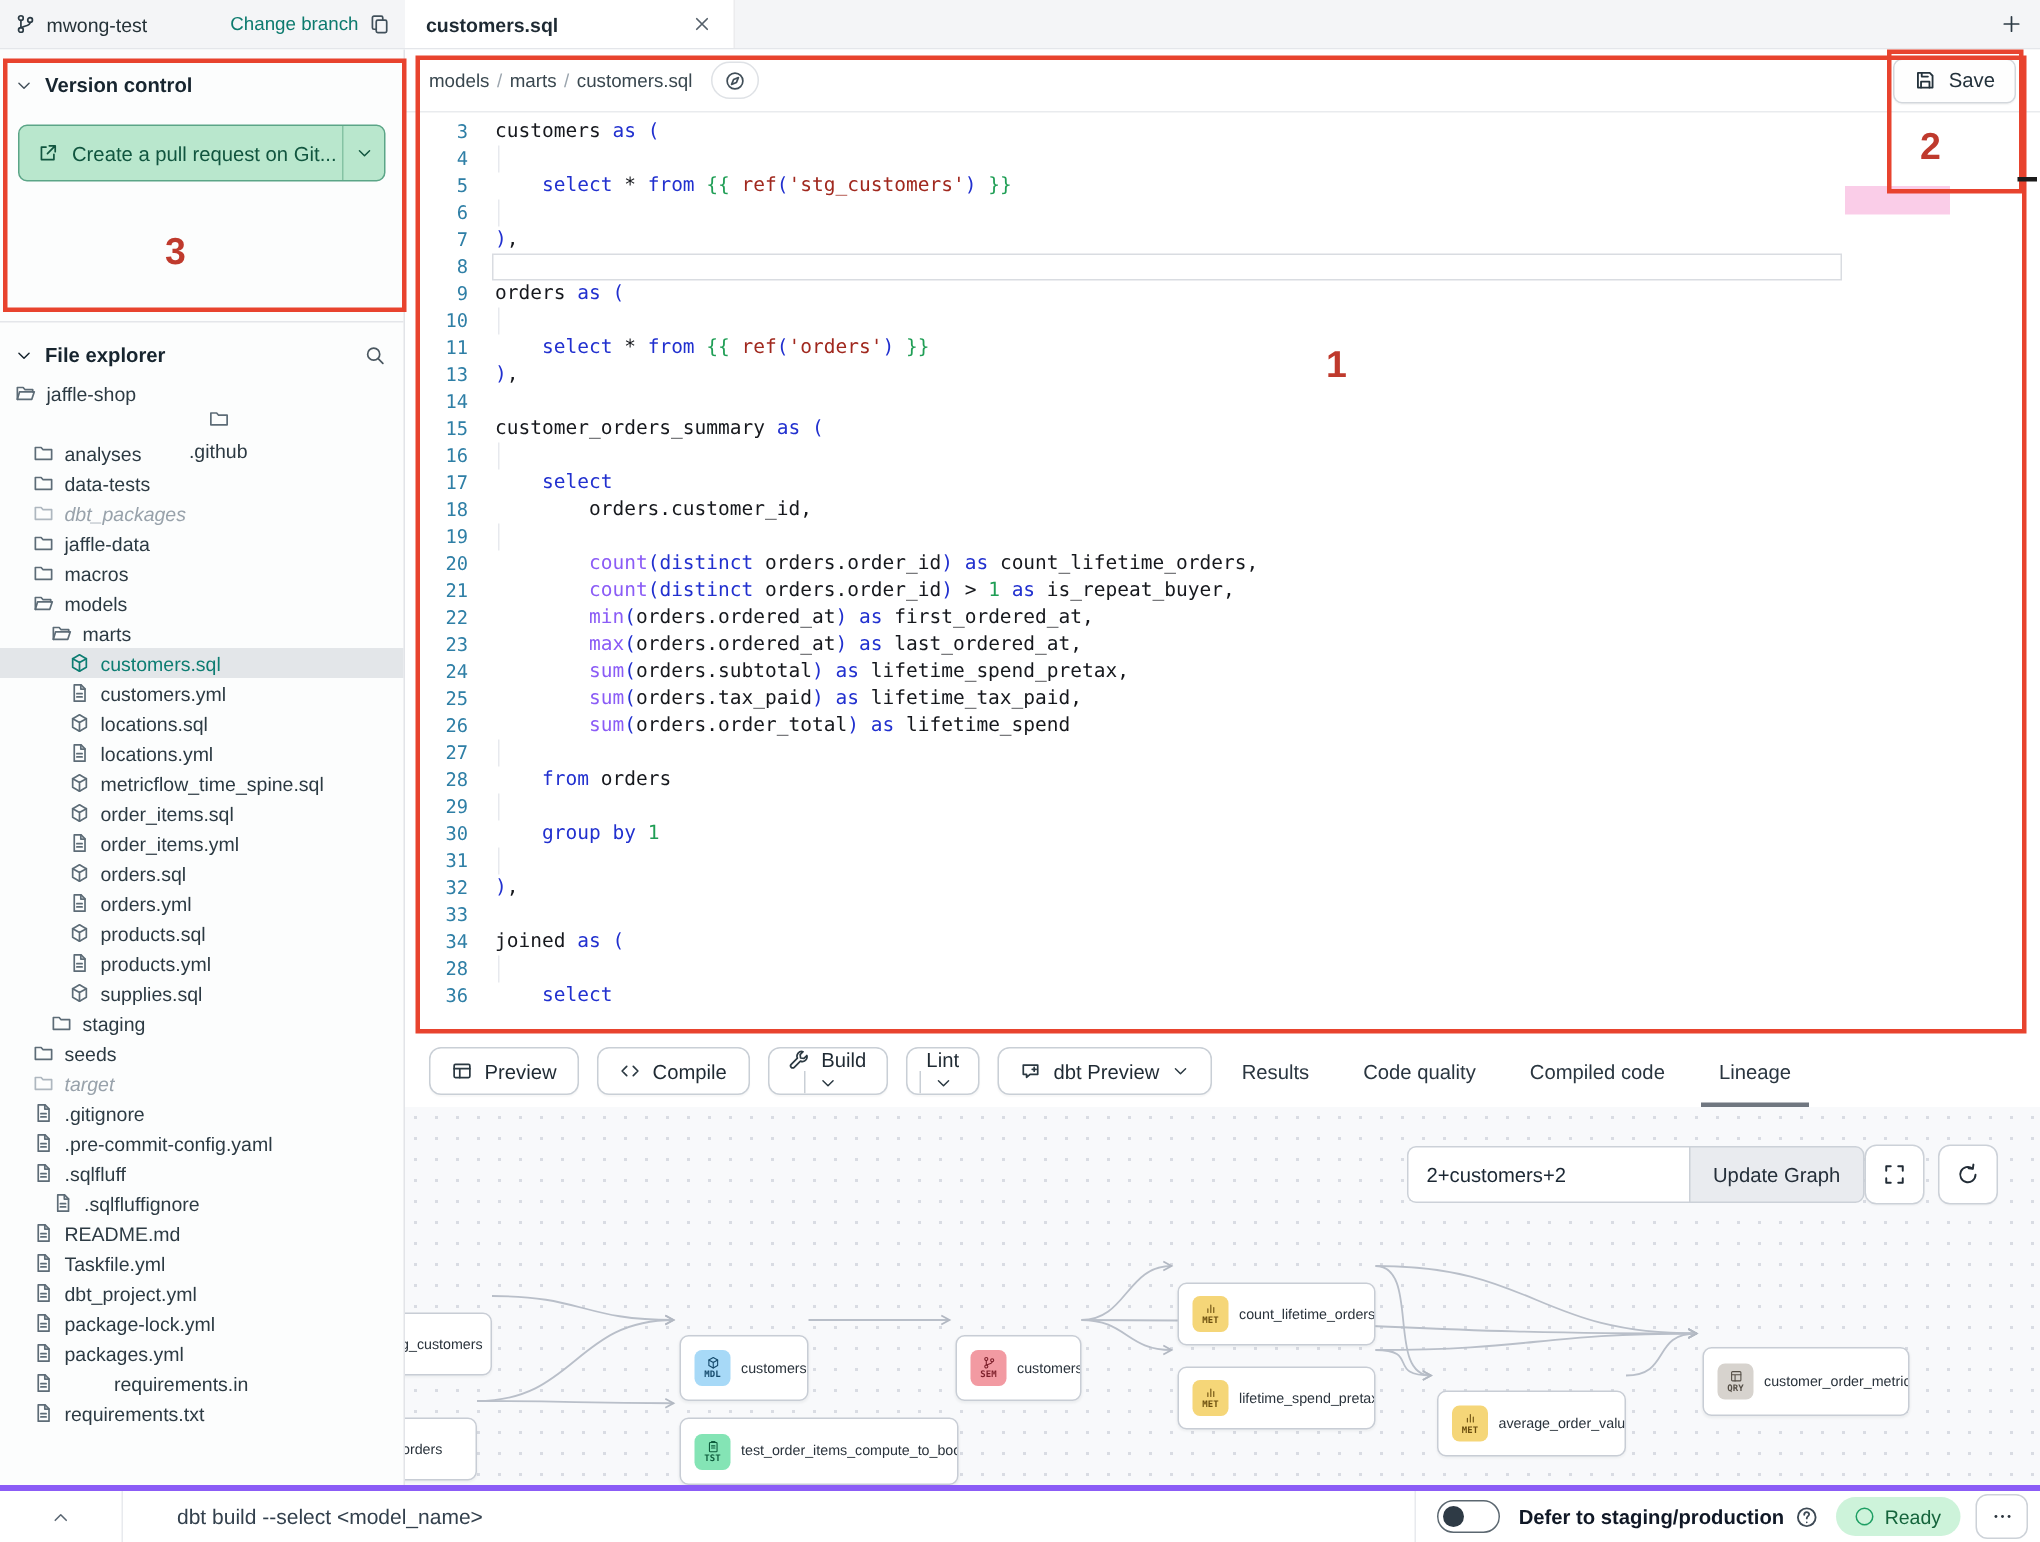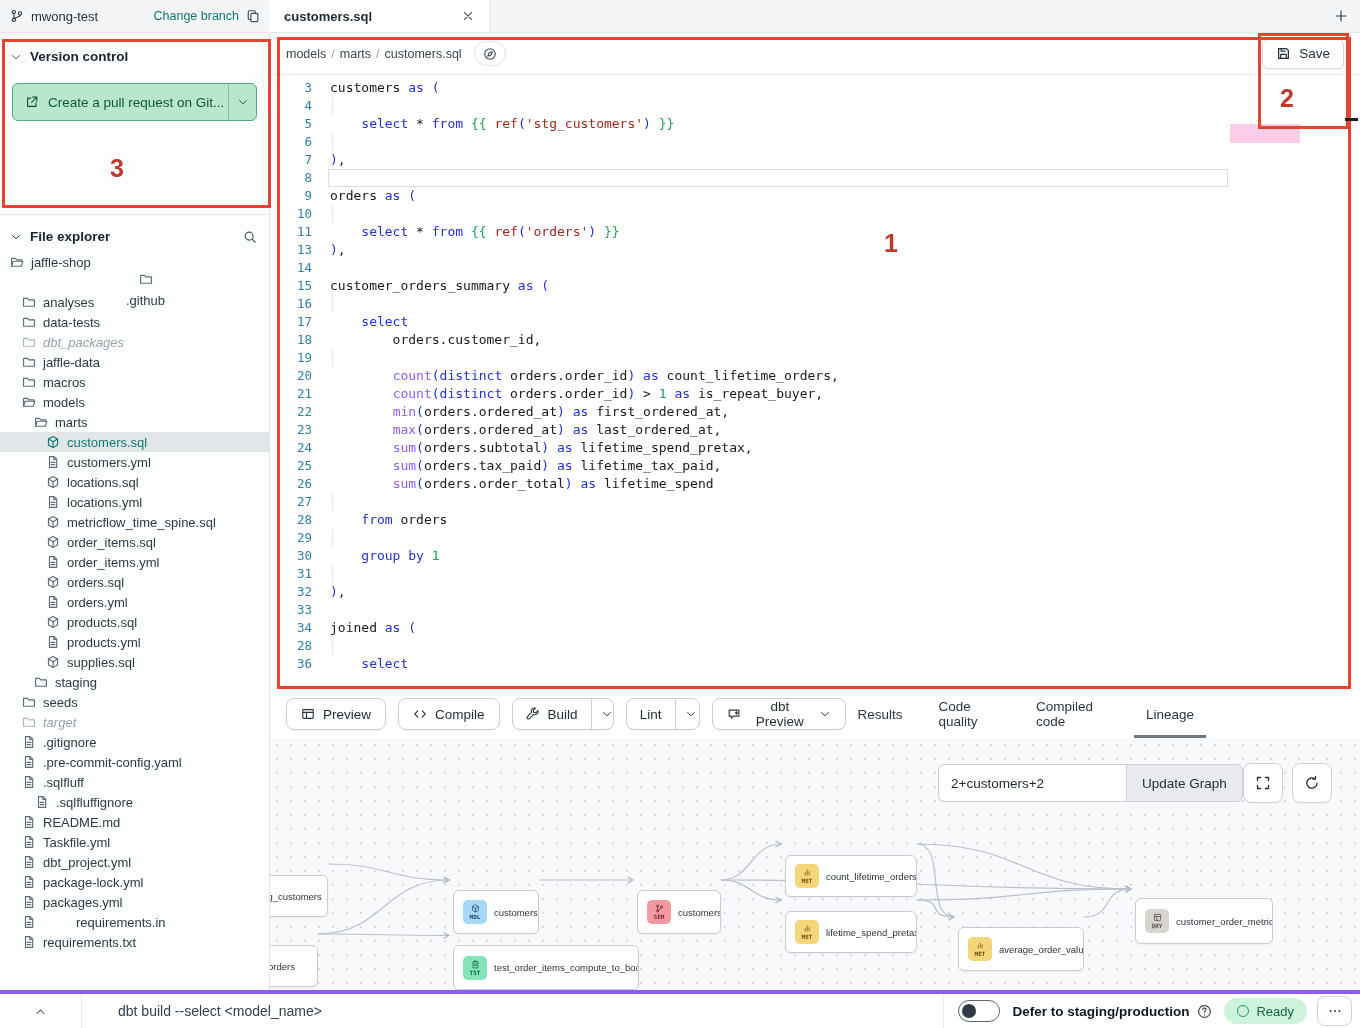--- a/index.html
+++ b/index.html
@@ -67,21 +67,21 @@
   .mrow { height:2.7px; white-space:nowrap; overflow:hidden; }
   .mm-pink { position:absolute; left:0; top:49px; width:70px; height:19px; background:rgba(243,145,205,.45); }
 
   
   #toolbar { position:absolute; left:270px; top:690px; width:1090px; height:48px; background:#fff;
     display:flex; align-items:center; padding:0 16px; gap:12px; }
   .tbtn, .tgroup { height:32px; border:1px solid #c9cfd6; border-radius:8px; background:#fff;
     display:flex; align-items:center; color:#1f2a33; font-size:13.5px;
     box-shadow:0 1px 1px rgba(10,20,30,.03); cursor:pointer; }
   .tbtn { gap:8px; padding:0 14px; }
-  .tgroup { padding:0; overflow:hidden; }
+  .tgroup { padding:0; overflow:hidden;flex-direction:column; }
   .tseg { display:flex; align-items:center; gap:8px; padding:0 13px; height:100%; }
   .tseg + .tseg { border-left:1px solid #c9cfd6; padding:0 9px; }
   .tbtn .ic, .tseg .ic { color:#2b3942; }
   .rtabs { margin-left:auto; margin-right:150px; display:flex; gap:36px; height:100%; align-items:center; }
   .rtab { position:relative; font-size:13.5px; color:#2a3640; height:100%; display:flex; align-items:center; cursor:pointer; }
   .rtab.active::after { content:""; position:absolute; left:-12px; right:-12px; bottom:0; height:3px; background:#707780; }
 
   
   #lineage { position:absolute; left:270px; top:738px; width:1090px; height:252px; overflow:hidden;
     background-color:#f8f9fb;

